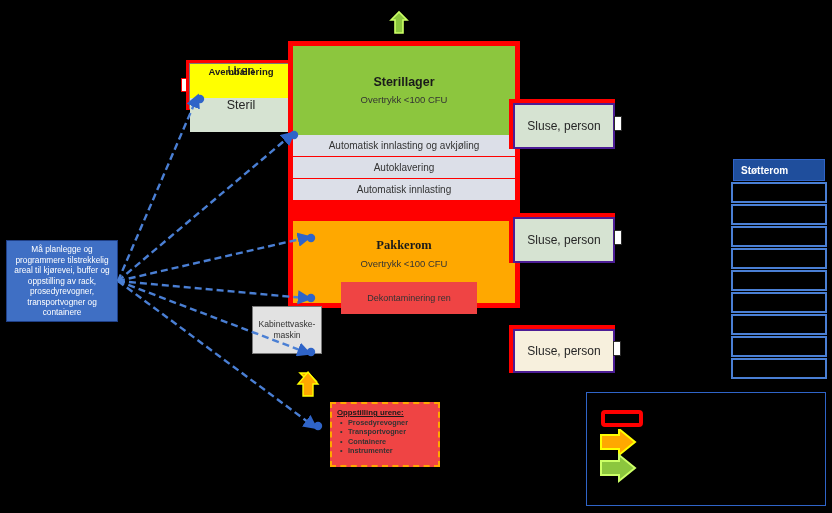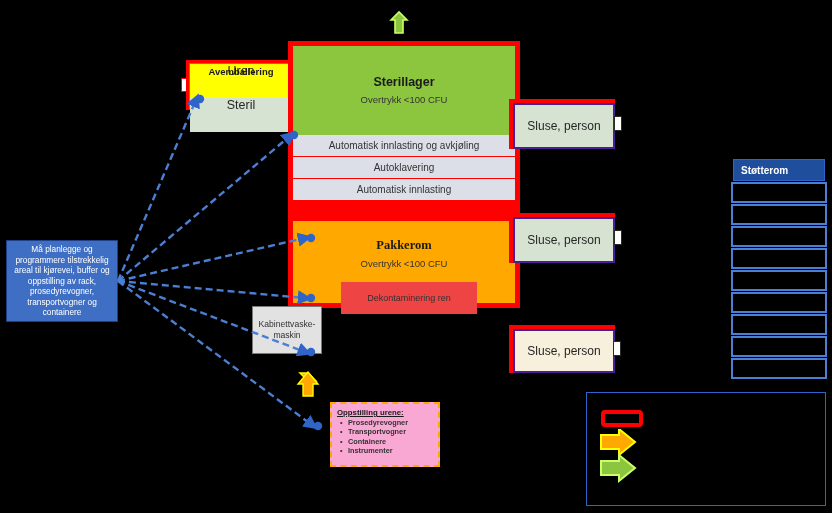--- a/index.html
+++ b/index.html
@@ -48,21 +48,21 @@
   #desinf{left:288px;top:298px;width:232px;height:102px;background:#ffff00;}
   #instr-row{left:57px;top:2px;width:140px;height:19px;background:#ccd1e0;
              display:flex;align-items:center;justify-content:center;font-size:8.5px;color:#333;}
   #dekon-uren{left:57px;top:22px;width:140px;height:21px;background:#ddddb5;
               display:flex;align-items:center;justify-content:center;font-size:9px;color:#333;}
   #desinf-title{left:0;top:52px;width:100%;text-align:center;font-size:12.5px;
                 font-weight:bold;color:#1a1a1a;}
   #desinf-sub{left:0;top:72px;width:100%;text-align:center;font-size:9.5px;color:#333;}
 
   
-  #oppst{left:330px;top:402px;width:110px;height:65px;background:#f9a8d4;
+  #oppst{left:330px;top:402px;width:110px;height:65px;background:#ef4444;
          border:2px dashed #ffa800;padding:4px 5px;}
   #oppst-title{font-size:7.8px;font-weight:bold;color:#1a1a1a;text-decoration:underline;
                margin-bottom:1px;}
   #oppst ul{margin:0;padding-left:11px;list-style:none;}
   #oppst li{font-size:7.3px;color:#333;line-height:9.3px;position:relative;font-weight:bold;}
   #oppst li:before{content:"•";position:absolute;left:-8px;}
 
   
   #kabinett{left:216px;top:306px;width:70px;height:48px;background:#e2e2e2;
             border:1px solid #7a7a7a;display:flex;align-items:center;justify-content:center;

